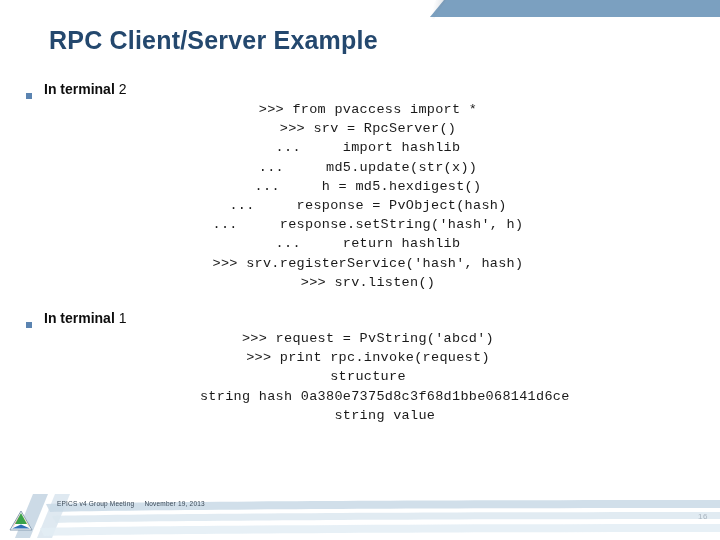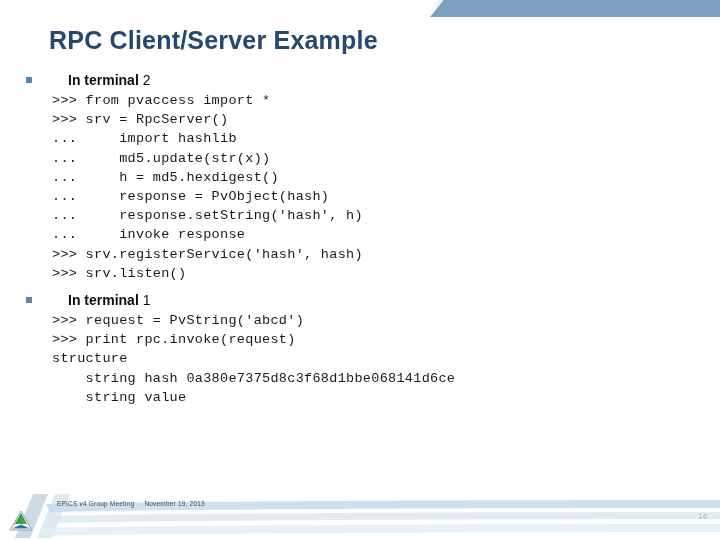--- a/index.html
+++ b/index.html
@@ -52,46 +52,46 @@
   
   .content {
     position: absolute;
     top: 63px;
     left: 26px;
     width: 670px;
   }
 
   .bullet-row {
     display: flex;
-    align-items: flex-start;
-    margin: 8px 0 1px 0;
+    align-items: flex-end;
+    margin: 17px 0 1px 0;
     height: 19px;
-    gap: 24px;
   }
   .bullet-marker {
     width: 6px;
     height: 6px;
     background: #5b84b1;
     margin: 6px 12px 0 0;
     flex: 0 0 auto;
   }
   .bullet-text {
     font-size: 14px;
     font-weight: bold;
     color: #0d0d0d;
     line-height: 19px;
     white-space: nowrap;
   }
   .bullet-text .num {
     font-weight: normal;
   }
 
   .code-block {
-    margin: 0 0 0 26px;
+    margin: 0 0 0 14px;
     padding: 0;
+    text-align: center;
   }
   .code-line {
     font-family: "Liberation Mono", "DejaVu Sans Mono", monospace;
     font-size: 13.5px;
     line-height: 19.2px;
     color: #1a1a1a;
     white-space: pre;
     letter-spacing: 0.3px;
   }
 
@@ -149,21 +149,21 @@
     <span class="bullet-text"><span>In terminal</span> <span class="num">2</span></span>
   </div>
   <div class="code-block">
     <div class="code-line">&gt;&gt;&gt; from pvaccess import *</div>
     <div class="code-line">&gt;&gt;&gt; srv = RpcServer()</div>
     <div class="code-line">...     import hashlib</div>
     <div class="code-line">...     md5.update(str(x))</div>
     <div class="code-line">...     h = md5.hexdigest()</div>
     <div class="code-line">...     response = PvObject(hash)</div>
     <div class="code-line">...     response.setString('hash', h)</div>
-    <div class="code-line">...     invoke response</div>
+    <div class="code-line">...     return hashlib</div>
     <div class="code-line">&gt;&gt;&gt; srv.registerService('hash', hash)</div>
     <div class="code-line">&gt;&gt;&gt; srv.listen()</div>
   </div>
 
   <div class="bullet-row">
     <span class="bullet-marker"></span>
     <span class="bullet-text"><span>In terminal</span> <span class="num">1</span></span>
   </div>
   <div class="code-block">
     <div class="code-line">&gt;&gt;&gt; request = PvString('abcd')</div>

